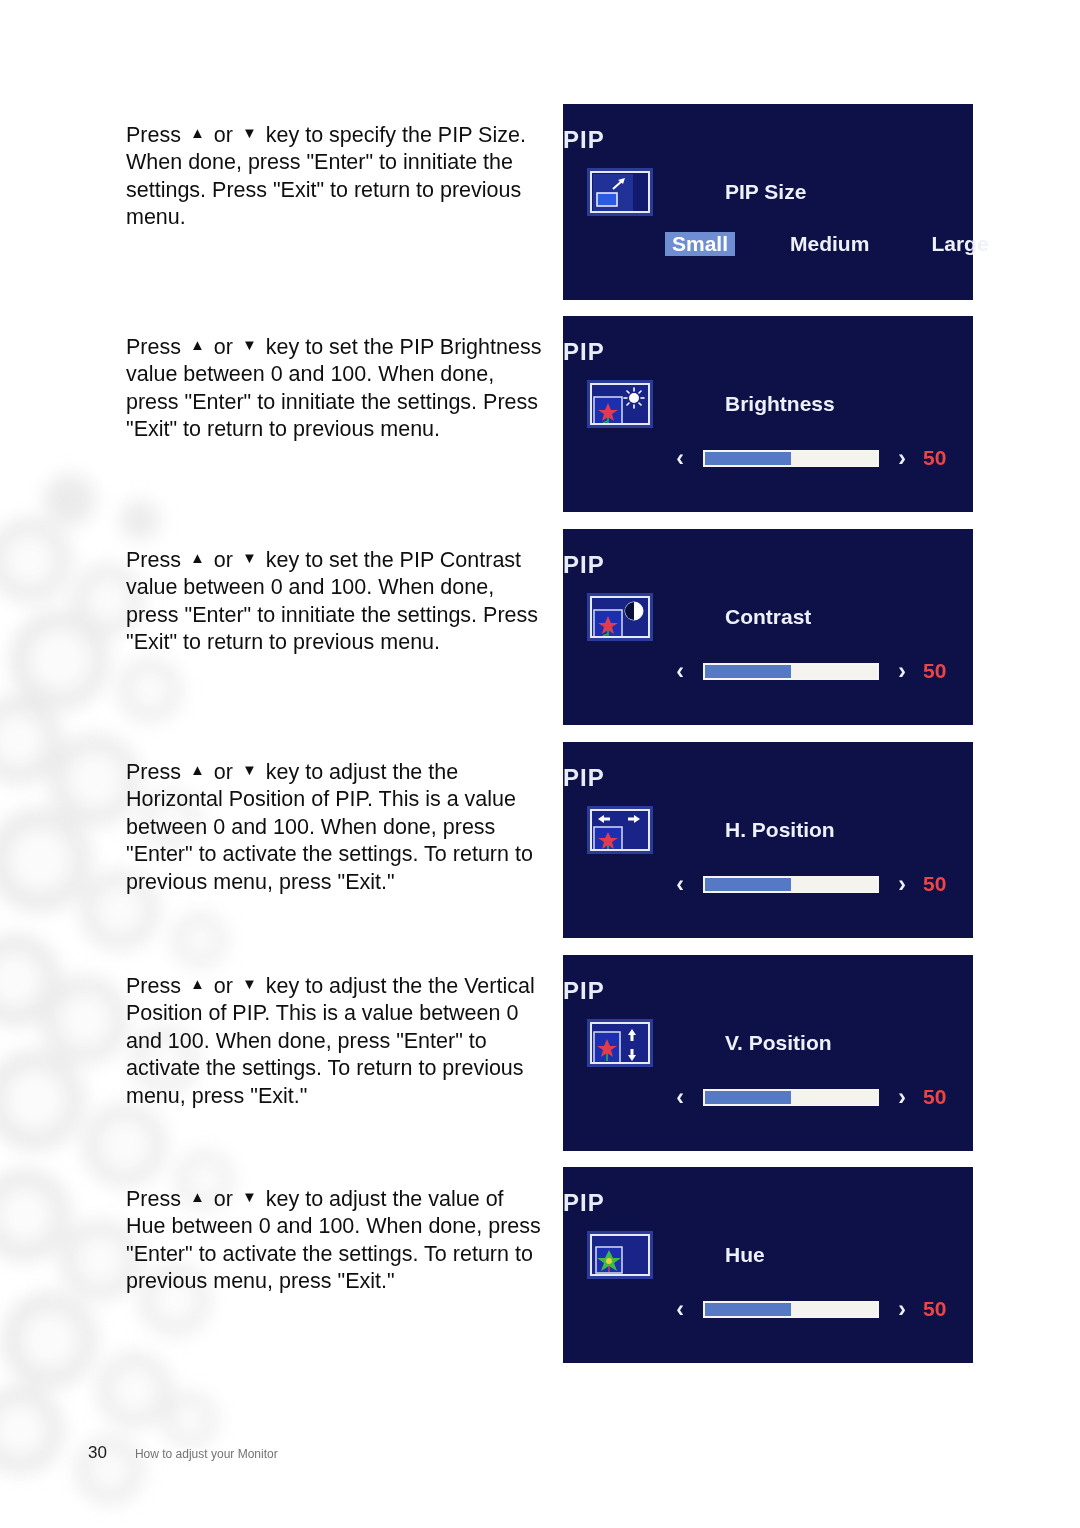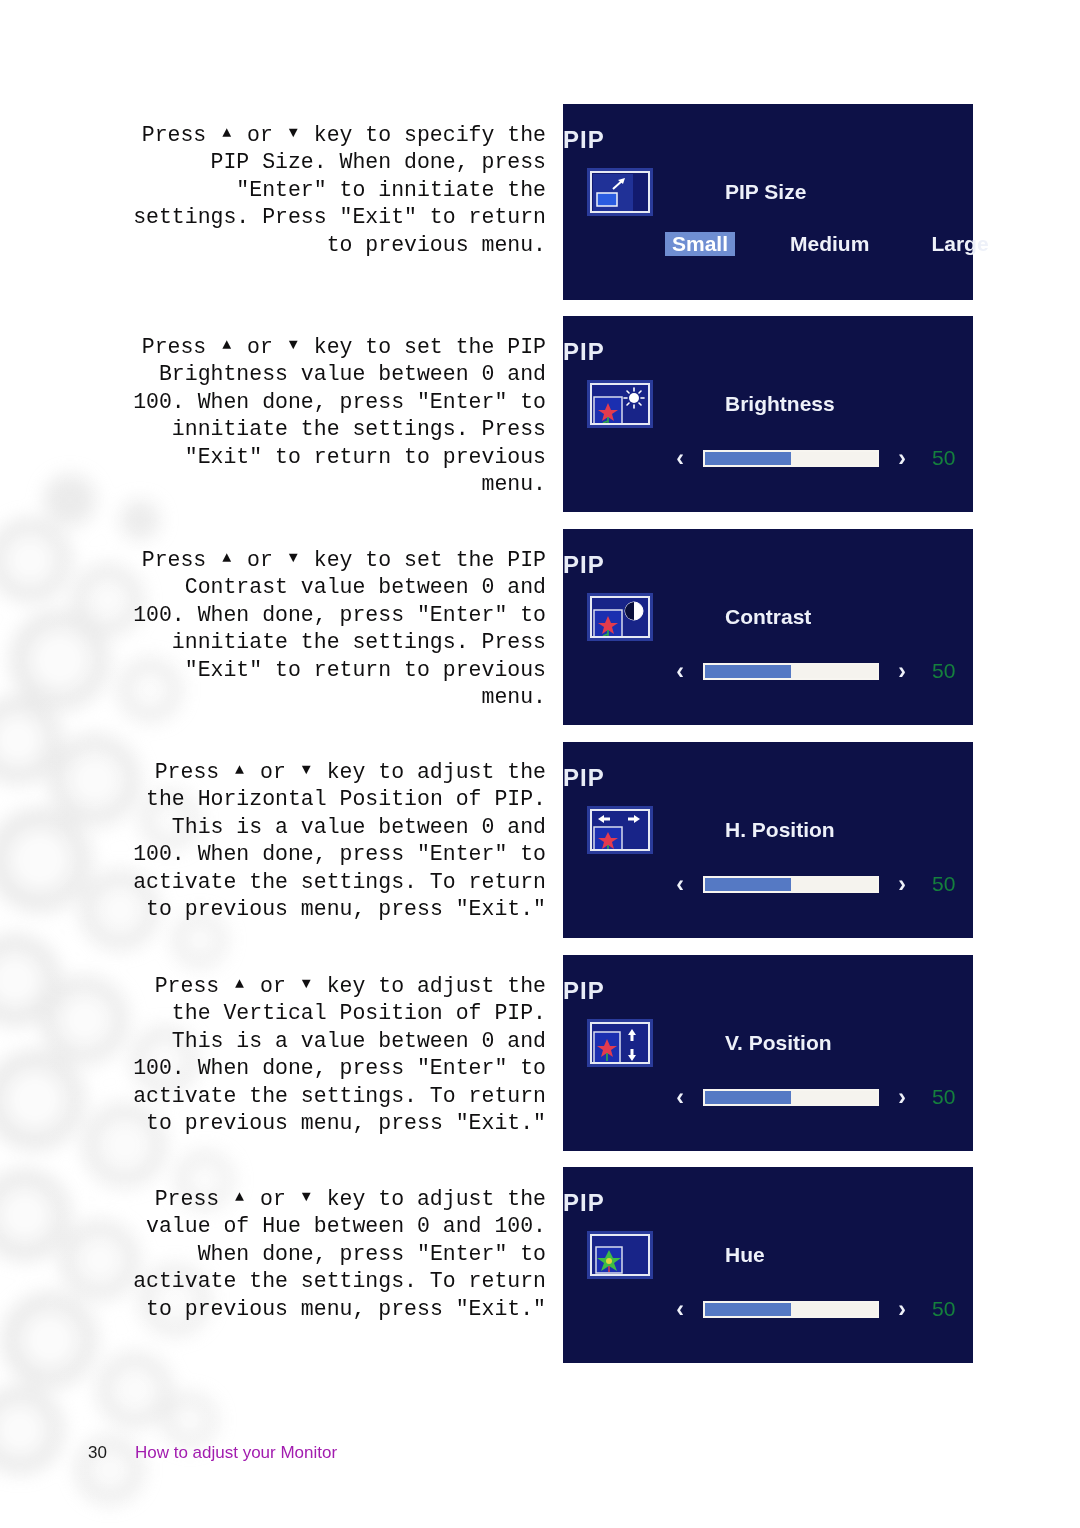--- a/index.html
+++ b/index.html
@@ -34,25 +34,25 @@
   }
 
   
   .instructions {
     position: absolute;
     left: 126px;
     top: 100px;
     width: 420px;
   }
   .para {
-    font-family: Liberation Mono, monospace;
+    font-family: Liberation Sans, sans-serif;
     font-size: 21.5px;
     line-height: 27.6px;
     color: #100f10;
-    text-align: right;
+    text-align: left;
     position: absolute;
     width: 420px;
   }
   .para .key {
     display: inline-block;
     font-size: 15px;
     line-height: 0;
     position: relative;
     top: -4px;
     padding: 0 3px;
@@ -172,45 +172,45 @@
     position: relative;
     box-sizing: border-box;
     border: 2px solid #f7f5f0;
   }
   .fill {
     position: absolute;
     left: 0; top: 0; bottom: 0;
     background: #5579c4;
   }
   .osd-value {
-    color: #15803d;
+    color: #ef4444;
     font-family: "Liberation Sans", sans-serif;
-    font-weight: normal;
+    font-weight: bold;
     font-size: 21px;
-    margin-left: 21px;
+    margin-left: 12px;
   }
 
   
   #footer {
     position: absolute;
     left: 88px;
     top: 1443px;
     display: flex;
     align-items: baseline;
     font-family: "Liberation Sans", sans-serif;
   }
   #footer .pg {
     font-size: 17px;
     font-weight: normal;
     color: #1a1a1a;
     margin-right: 28px;
   }
   #footer .ftxt {
-    font-size: 17px;
-    color: #a21caf;
+    font-size: 12px;
+    color: #737373;
   }
 </style>
 </head>
 <body>
 
 <svg id="watermark" viewBox="0 0 330 1528" preserveAspectRatio="none">
   <defs>
     <filter id="blurf">
         <feGaussianBlur stdDeviation="9"></feGaussianBlur>
       </filter>

